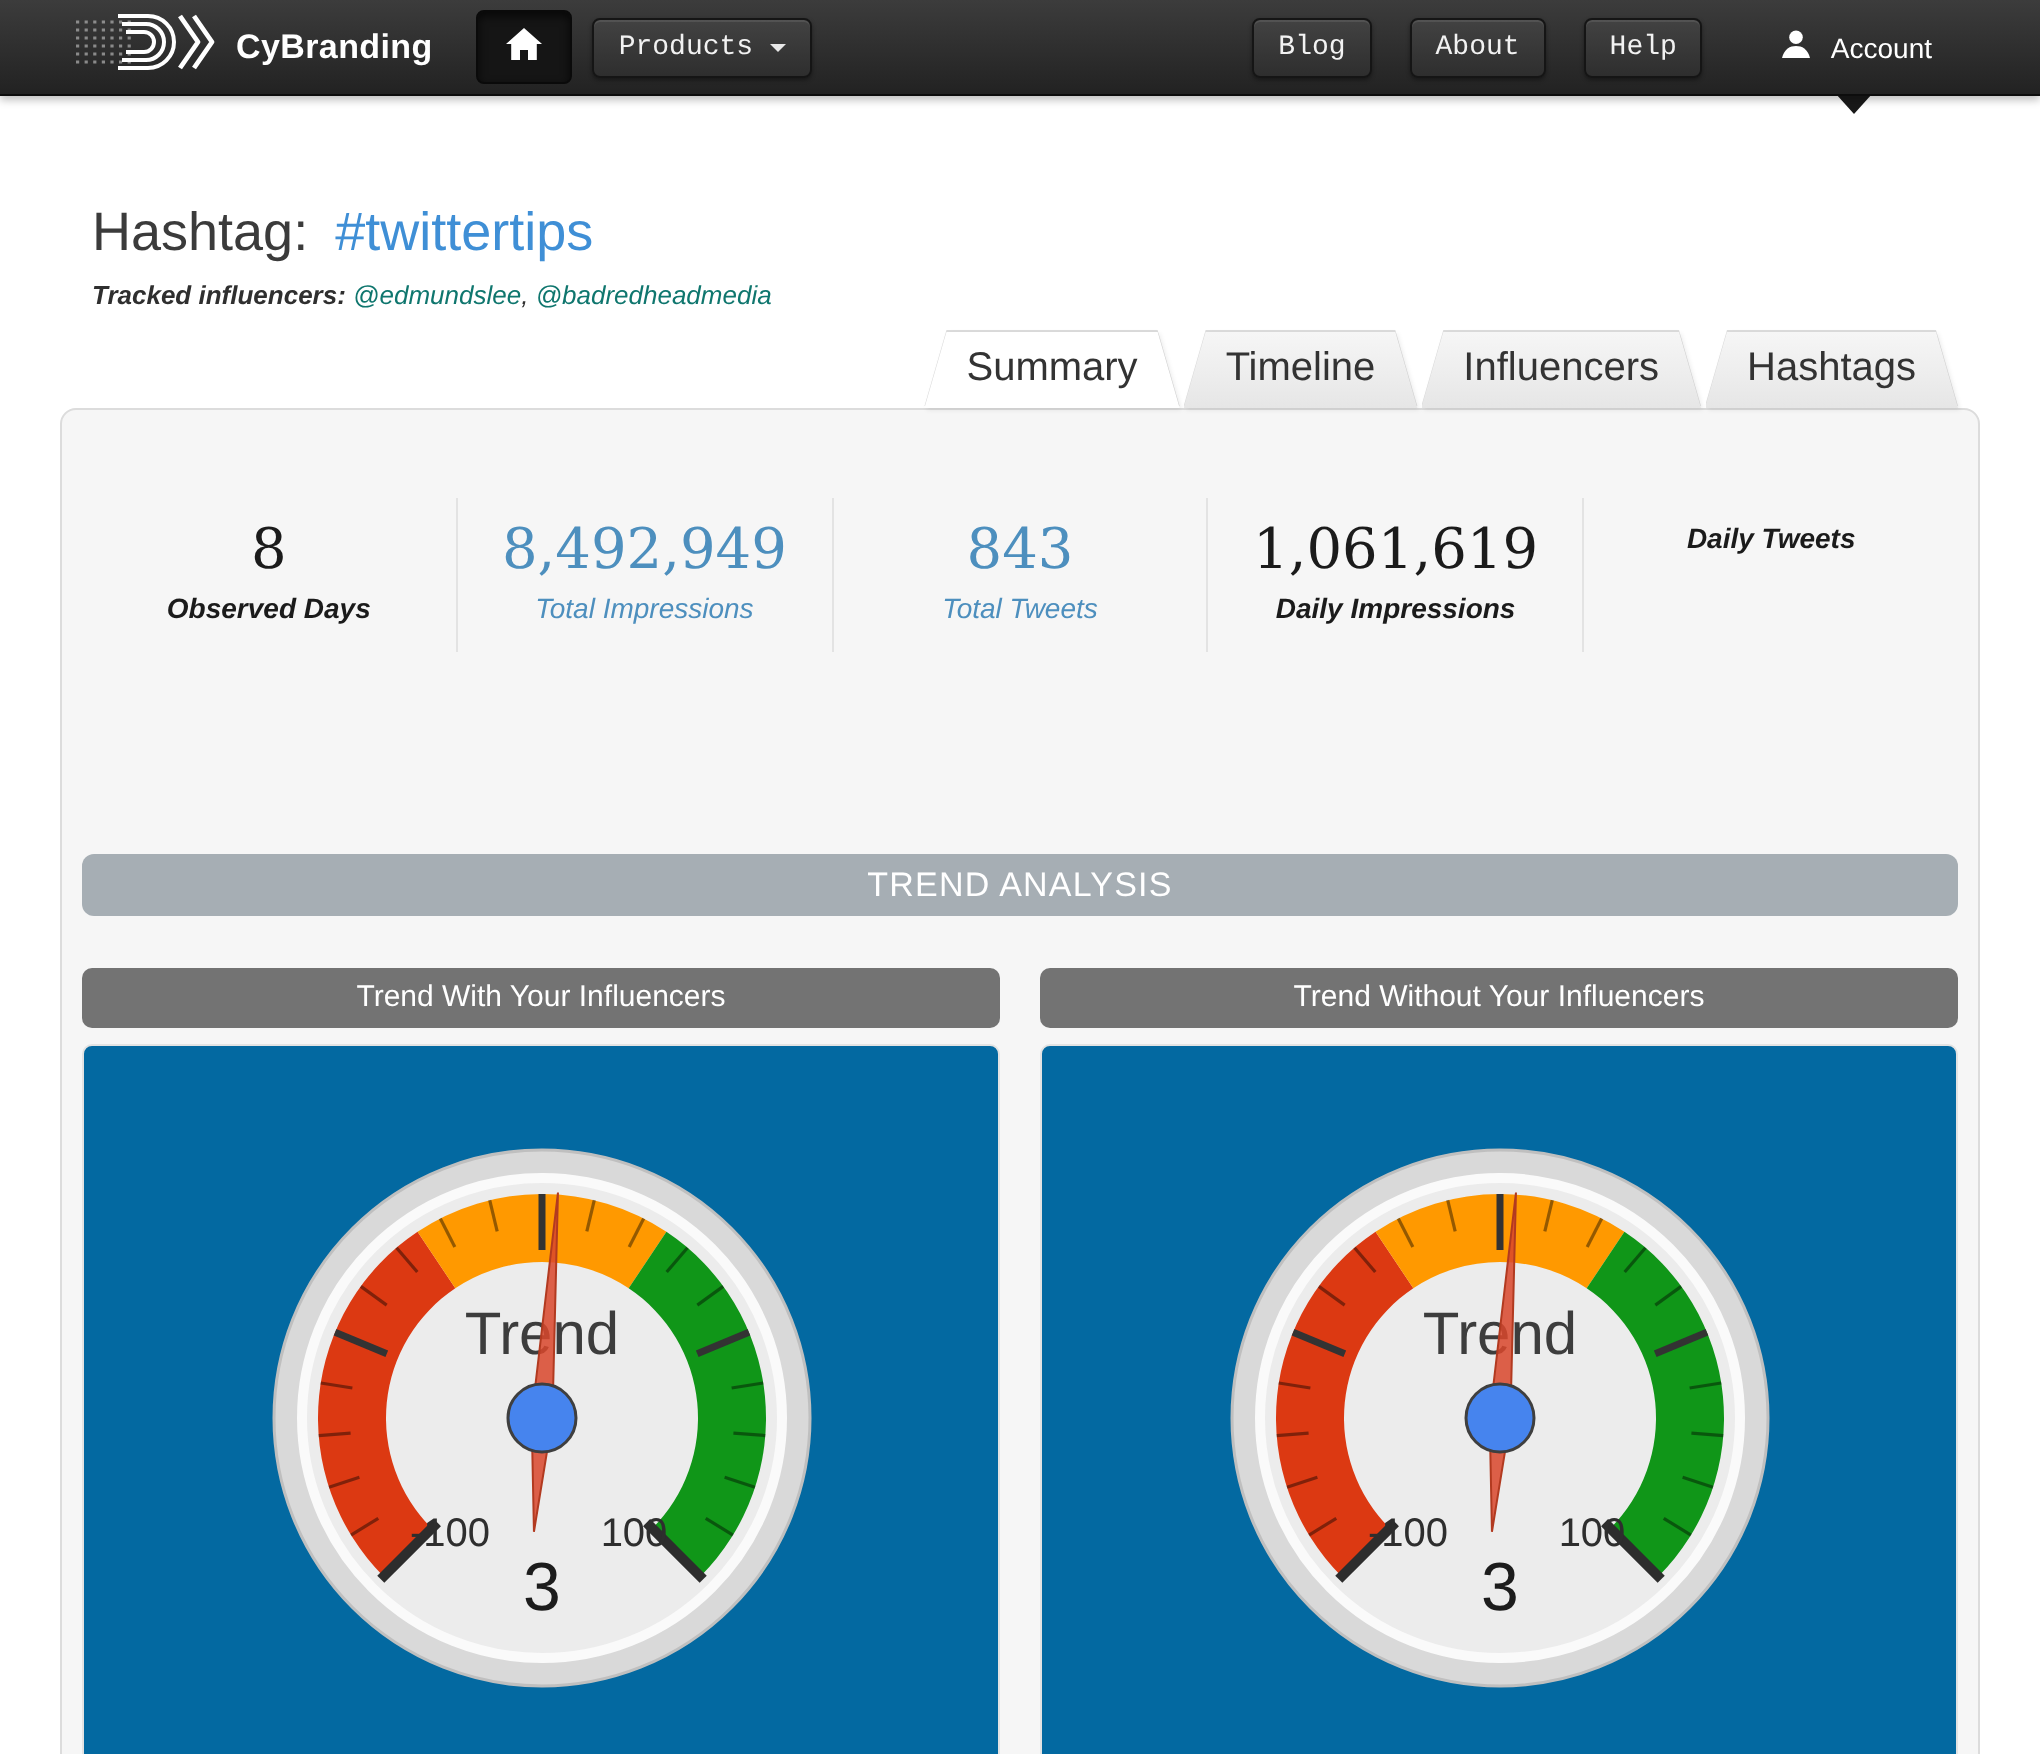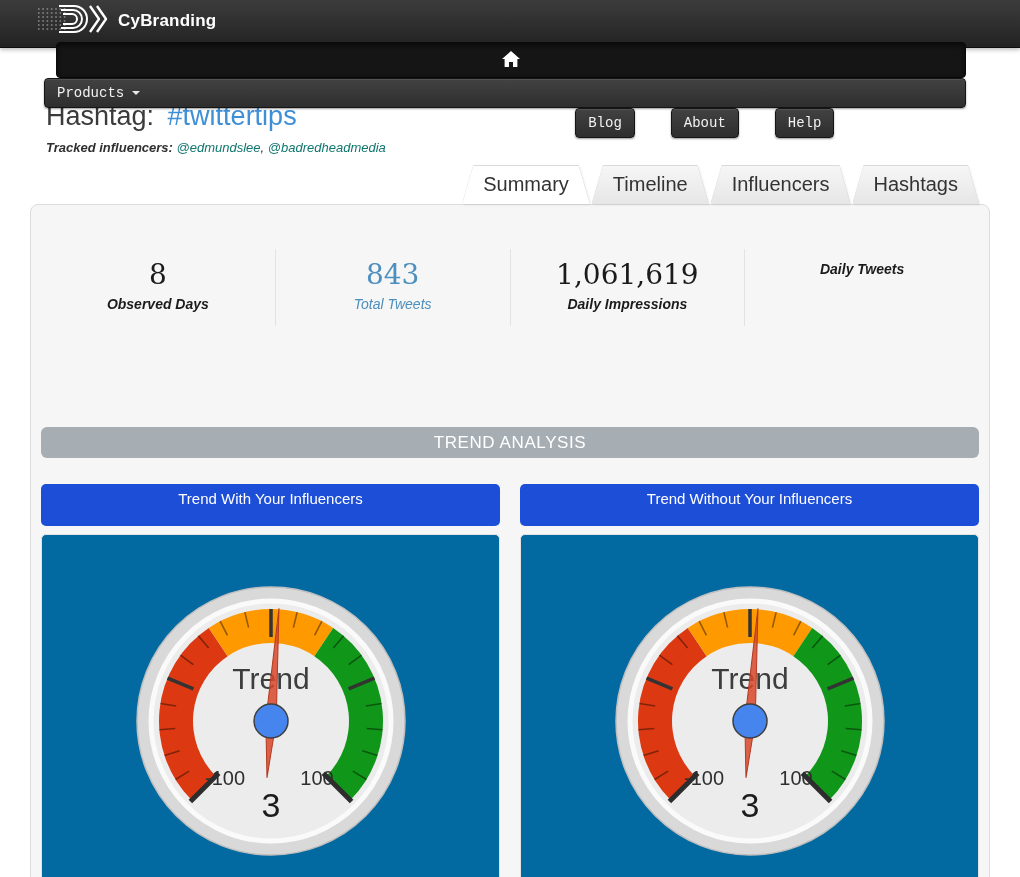--- a/index.html
+++ b/index.html
@@ -3,25 +3,25 @@
 <meta charset="utf-8">
 <style>
   html,body { margin:0; padding:0; }
   body {
     width:1020px; height:877px; overflow:hidden; position:relative;
     background:#ffffff; font-family:"Liberation Sans", sans-serif;
   }
 
   
   .navbar {
-    height:47px; display:flex; 
+    height:47px; display:flex; align-items:center;
     background:linear-gradient(#3c3c3c,#222222);
     border-bottom:1px solid #0d0d0d;
     box-shadow:0 2px 4px rgba(0,0,0,.25);
-    padding:0 54px 0 34px; position:relative; z-index:5;flex-direction:column;
+    padding:0 54px 0 34px; position:relative; z-index:5;
   }
   .brand { display:flex; align-items:center; gap:8px; cursor:pointer; }
   .brand-name { color:#fff; font-size:17px; font-weight:bold; letter-spacing:.2px; }
   .nav-btn {
     background:linear-gradient(#424242,#2e2e2e);
     border:1px solid #151515; border-radius:4px; color:#f2f2f2;
     font-size:14px; padding:6px 12px; cursor:pointer;
     font-family:Liberation Mono, monospace;
     box-shadow:inset 0 1px 0 rgba(255,255,255,.09), 0 1px 2px rgba(0,0,0,.4);
   }
@@ -29,21 +29,21 @@
     margin-left:22px; padding:8px 14px 6px;
     background:#151515; border:1px solid #0a0a0a;
     box-shadow:inset 0 2px 5px rgba(0,0,0,.65);
   }
   .products-btn { margin-left:10px; display:flex; align-items:center; gap:8px; }
   .caret-down {
     width:0; height:0; display:inline-block;
     border-left:4px solid transparent; border-right:4px solid transparent;
     border-top:4px solid #e8e8e8;
   }
-  .nav-right { margin-left:auto; display:flex; align-items:center; gap:36px; }
+  .nav-right { margin-left:auto; display:flex; align-items:center; gap:19px; }
   .account { display:flex; align-items:center; gap:9px; color:#fff; font-size:14px; margin-left:20px; cursor:pointer; }
   .popover-arrow {
     position:absolute; top:47px; left:918px; width:0; height:0;
     border-left:9px solid transparent; border-right:9px solid transparent;
     border-top:10px solid #191919;
   }
 
   
   .page-header { margin:53px 46px 0; }
   .page-title { font-size:27px; font-weight:400; color:#3b3b3b; margin:0; }
@@ -79,22 +79,22 @@
 
   .section-bar {
     margin-top:101px; height:31px; line-height:31px; text-align:center;
     background:#a6aeb4; color:#fff; font-size:17px; letter-spacing:.6px;
     border-radius:6px;
   }
 
   .columns { display:flex; gap:20px; margin-top:26px; }
   .col { flex:1; min-width:0; }
   .col-header {
-    height:42px; line-height:30px; text-align:center;
-    background:#1d4ed8; color:#fff; font-size:15px; border-radius:5px;
+    height:30px; line-height:30px; text-align:center;
+    background:#737373; color:#fff; font-size:15px; border-radius:5px;
   }
   .card {
     margin-top:8px; height:374px; box-sizing:border-box;
     background:#0369a1; border:1px solid #e3e3e3; border-radius:5px;
     display:flex; align-items:center; justify-content:center;
   }
 
   
   .gauge-svg text { font-family:"Liberation Sans", sans-serif; }
   .ring { fill:#d9d9d9; stroke:#bfbfbf; stroke-width:1.5; }
@@ -190,20 +190,24 @@
       <div class="tab-inner">Hashtags</div>
     </div>
 </div>
 
 <main class="panel">
 
   <div class="stats-row">
     <div class="stat">
       <div class="stat-value">8</div>
       <div class="stat-label">Observed Days</div>
+    </div>
+    <div class="stat blue">
+      <div class="stat-value">8,492,949</div>
+      <div class="stat-label">Total Impressions</div>
     </div>
     <div class="stat blue">
       <div class="stat-value">843</div>
       <div class="stat-label">Total Tweets</div>
     </div>
     <div class="stat">
       <div class="stat-value">1,061,619</div>
       <div class="stat-label">Daily Impressions</div>
     </div>
     <div class="stat">

